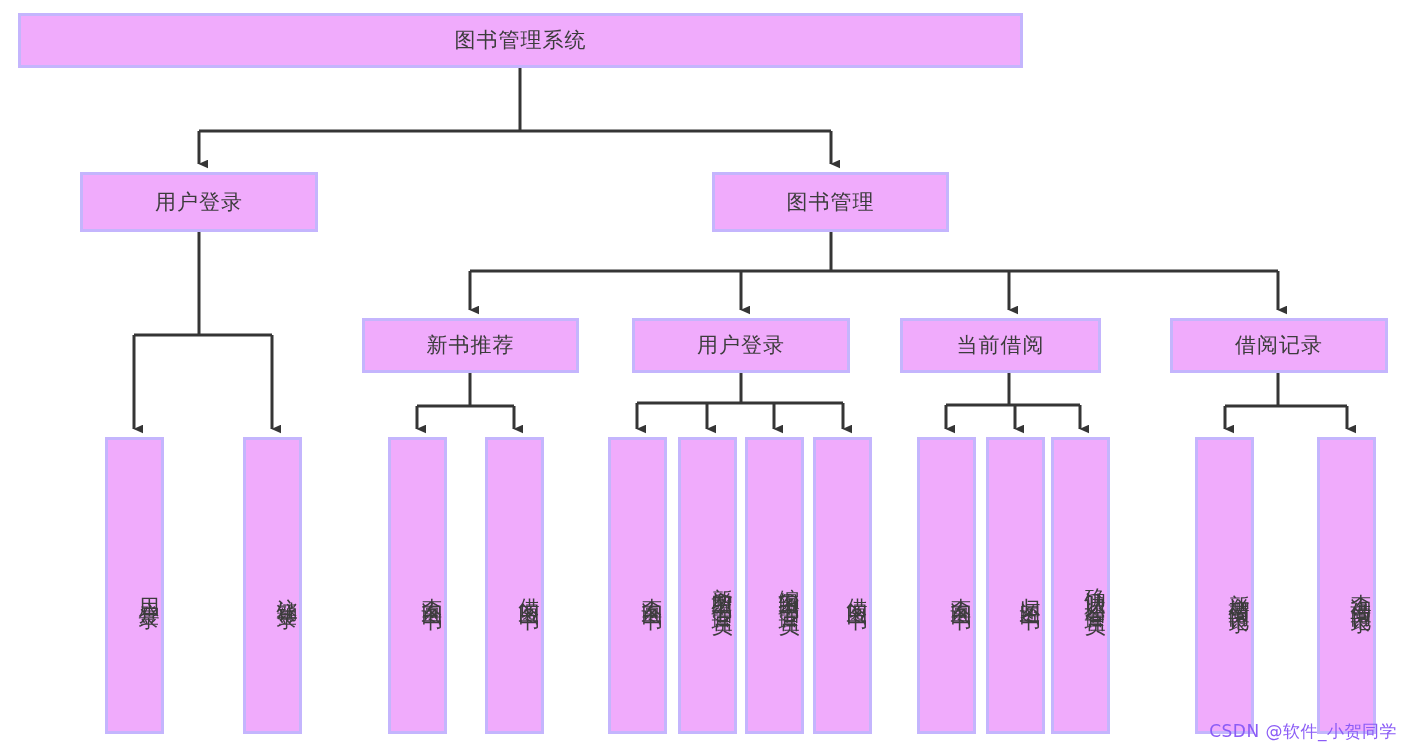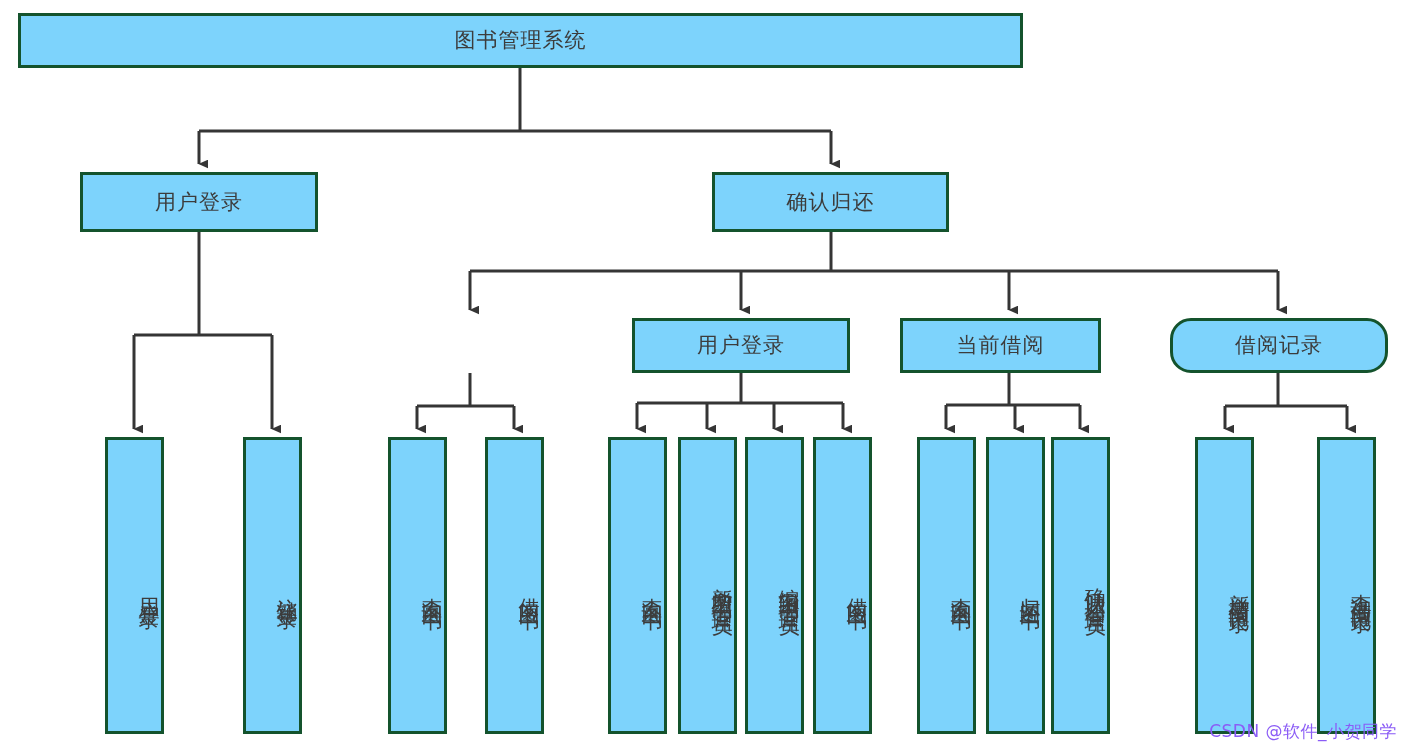--- a/index.html
+++ b/index.html
@@ -22,22 +22,22 @@
   svg.tree-canvas {
     position: absolute;
     left: 0;
     top: 0;
     width: 1405px;
     height: 747px;
   }
   .node-box {
     position: absolute;
     box-sizing: border-box;
-    border: 3px solid #14532d;
-    background: #7dd3fc;
+    border: 3px solid #c4b5fd;
+    background: #f0abfc;
     display: flex;
     align-items: center;
     justify-content: center;
   }
   .node-box.horizontal {
     font-size: 21px;
     color: #3c3c3c;
     letter-spacing: 1px;
   }
   .node-box.vertical {
@@ -125,30 +125,33 @@
   </svg>
 
   <div class="node-box horizontal" style="left:18px; top:13px; width:1005px; height:55px;">
     <span class="node-label">图书管理系统</span>
   </div>
 
   <div class="node-box horizontal" style="left:80px; top:172px; width:238px; height:60px;">
     <span class="node-label">用户登录</span>
   </div>
   <div class="node-box horizontal" style="left:712px; top:172px; width:237px; height:60px;">
-    <span class="node-label">确认归还</span>
+    <span class="node-label">图书管理</span>
   </div>
 
+  <div class="node-box horizontal" style="left:362px; top:318px; width:217px; height:55px;">
+    <span class="node-label">新书推荐</span>
+  </div>
   <div class="node-box horizontal" style="left:632px; top:318px; width:218px; height:55px;">
     <span class="node-label">用户登录</span>
   </div>
   <div class="node-box horizontal" style="left:900px; top:318px; width:201px; height:55px;">
     <span class="node-label">当前借阅</span>
   </div>
-  <div class="node-box horizontal" style="left:1170px; top:318px; width:218px; height:55px;border-radius:21px;">
+  <div class="node-box horizontal" style="left:1170px; top:318px; width:218px; height:55px;">
     <span class="node-label">借阅记录</span>
   </div>
 
   <div class="node-box vertical" style="left:105px; top:437px; width:59px; height:297px;">
     <span class="node-label">用户登录</span>
   </div>
   <div class="node-box vertical" style="left:243px; top:437px; width:59px; height:297px;">
     <span class="node-label">注销登录</span>
   </div>
 

